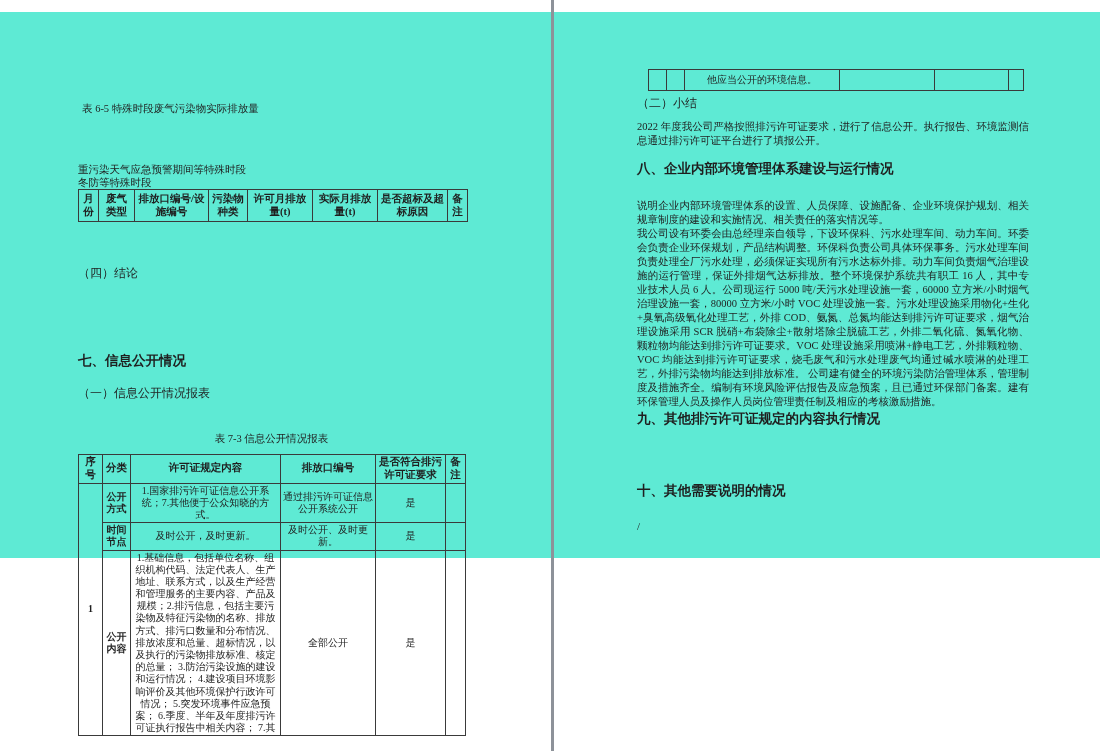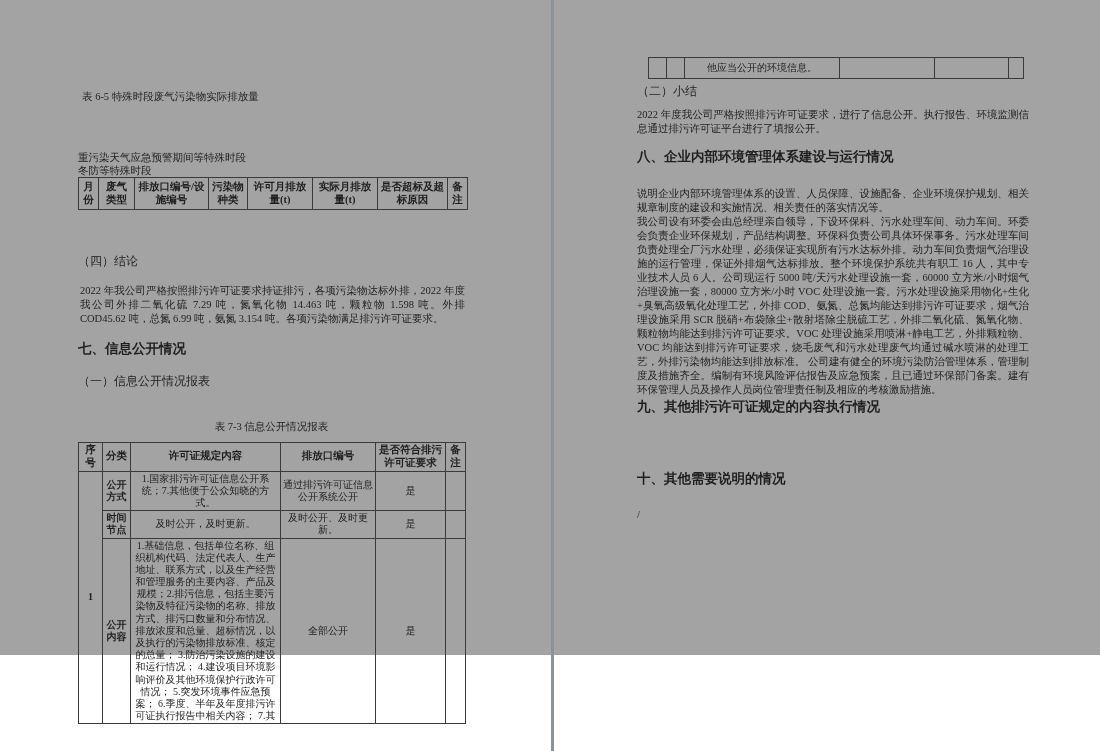--- a/index.html
+++ b/index.html
@@ -1,21 +1,21 @@
 <!DOCTYPE html>
 <html><head>
 <meta charset="utf-8">
 <style>
   html, body { margin:0; padding:0; }
   body {
     width:1100px; height:751px; position:relative; overflow:hidden;
     background:#ffffff; color:#1f1f1f;
     font-family:"Liberation Serif","DejaVu Serif",serif;
   }
-  .page { position:absolute; top:0; height:655px; background:#a3a3a3; }
+  .page { position:absolute; top:12px; height:546px; background:#5eead4; }
   .page-left  { left:0;   width:551px; }
   .page-right { left:554px; width:546px; }
   .divider { position:absolute; top:0; left:551px; width:3px; height:751px; background:#8d9299; }
   .abs { position:absolute; }
 
   .t-title { font-size:10.5px; line-height:13px; white-space:nowrap; }
   .label   { font-size:10.5px; line-height:13px; white-space:nowrap; }
   .h1 { font-size:13.5px; font-weight:bold; line-height:17px; white-space:nowrap; }
   .h2 { font-size:12px; line-height:15px; white-space:nowrap; }
   .para { font-size:10.5px; line-height:14px; text-align:justify; }
@@ -65,21 +65,20 @@
       <th>许可月排放量(t)</th>
       <th>实际月排放量(t)</th>
       <th>是否超标及超标原因</th>
       <th>备注</th>
     </tr>
   </tbody>
     </table>
 
   <div class="abs h2" style="left:78px; top:254px;">（四）结论</div>
 
-  <div class="abs para" style="left:80px; top:284px; width:385px;">2022 年我公司严格按照排污许可证要求持证排污，各项污染物达标外排，2022 年度我公司外排二氧化硫 7.29 吨，氮氧化物 14.463 吨，颗粒物 1.598 吨。外排 COD45.62 吨，总氮 6.99 吨，氨氮 3.154 吨。各项污染物满足排污许可证要求。</div>
 
   <div class="abs h1" style="left:78px; top:340px;">七、信息公开情况</div>
 
   <div class="abs h2" style="left:78px; top:374px;">（一）信息公开情况报表</div>
 
   <div class="abs t-title center-title" style="left:78px; top:420px; width:387px;">表 7-3 信息公开情况报表</div>
 
   <table class="abs grid" style="left:78px; top:442px; width:387px;">
     <colgroup>
       <col style="width:24px">

